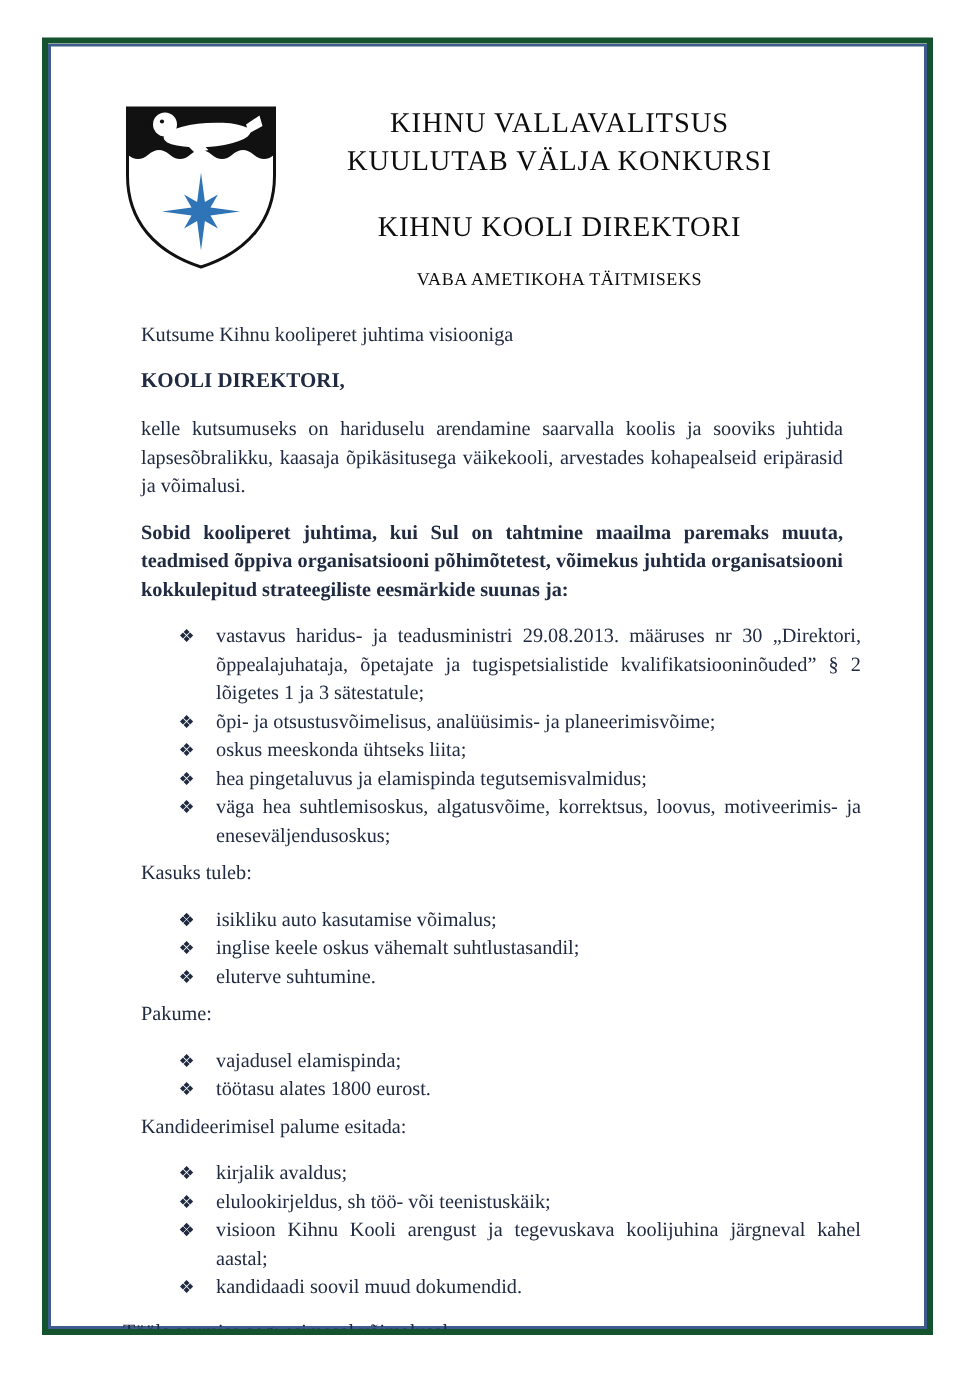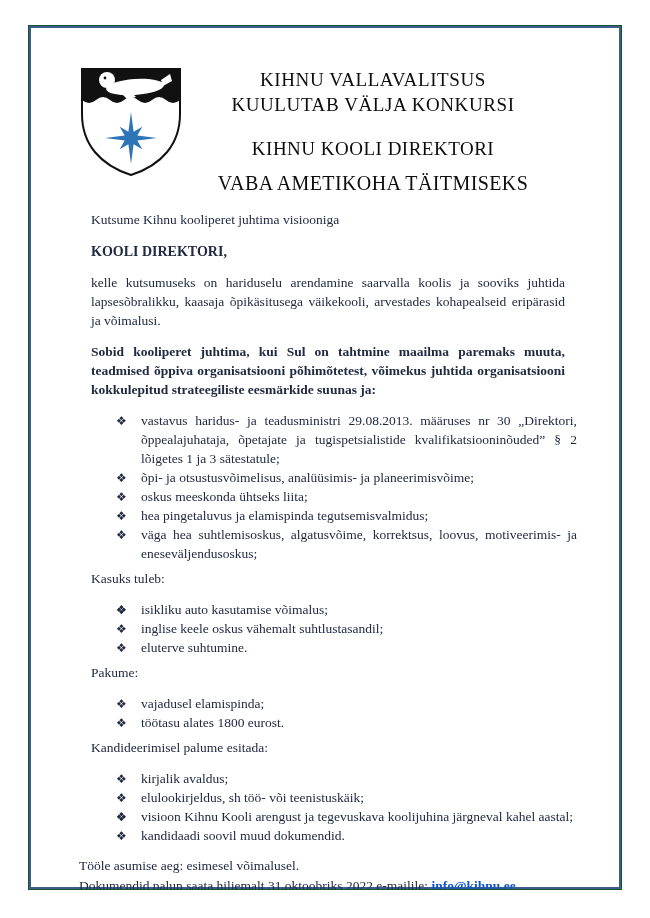--- a/index.html
+++ b/index.html
@@ -5,34 +5,34 @@
   html, body { margin: 0; padding: 0; background: #ffffff; }
   body {
     width: 650px; height: 918px; overflow: hidden;
     font-family: "Liberation Serif", "DejaVu Serif", serif;
     color: #202a40;
   }
   .page {
     box-sizing: border-box;
     margin: 25px 28px 28px 28px;
     height: 865px;
-    border: 1px solid #14532d;
+    border: 4px solid #14532d;
     box-shadow: inset 0 0 0 2px #3f5c8e;
     padding: 40px 44px 10px 50px;
     overflow: hidden;
     background: #ffffff;
   }
   
   .header { display: flex; align-items: flex-start; }
   .logo { flex: 0 0 auto; width: 104px; height: 112px; }
   .head-text { flex: 1 1 auto; text-align: center; padding-left: 14px; padding-right: 28px; color: #0d0d0d; }
   .h-line1 { font-size: 19px; letter-spacing: 0.6px; margin-top: 2px; line-height: 24px; }
   .h-line2 { font-size: 19px; letter-spacing: 0.6px; line-height: 25px; }
   .h-line3 { font-size: 19px; letter-spacing: 0.5px; line-height: 47px; margin-top: 8px; }
-  .h-line4 { font-size: 20px; letter-spacing: 0.4px; line-height: 23px; }
+  .h-line4 { font-size: 12px; letter-spacing: 0.4px; line-height: 23px; }
   
   .doc { font-size: 13.5px; line-height: 19px; }
   .doc p { margin: 12px; }
   .intro   { margin-top: 15px !important; }
   .postitle{ margin-top: 13px !important; font-weight: bold; font-size: 14px; }
   .para    { margin-top: 11px !important; text-align: justify; }
   .para.bold { font-weight: bold; margin-top: 6px !important; }
   .sec-label { margin-top: 6px !important; }
   ul.bullets {
     list-style: none;

